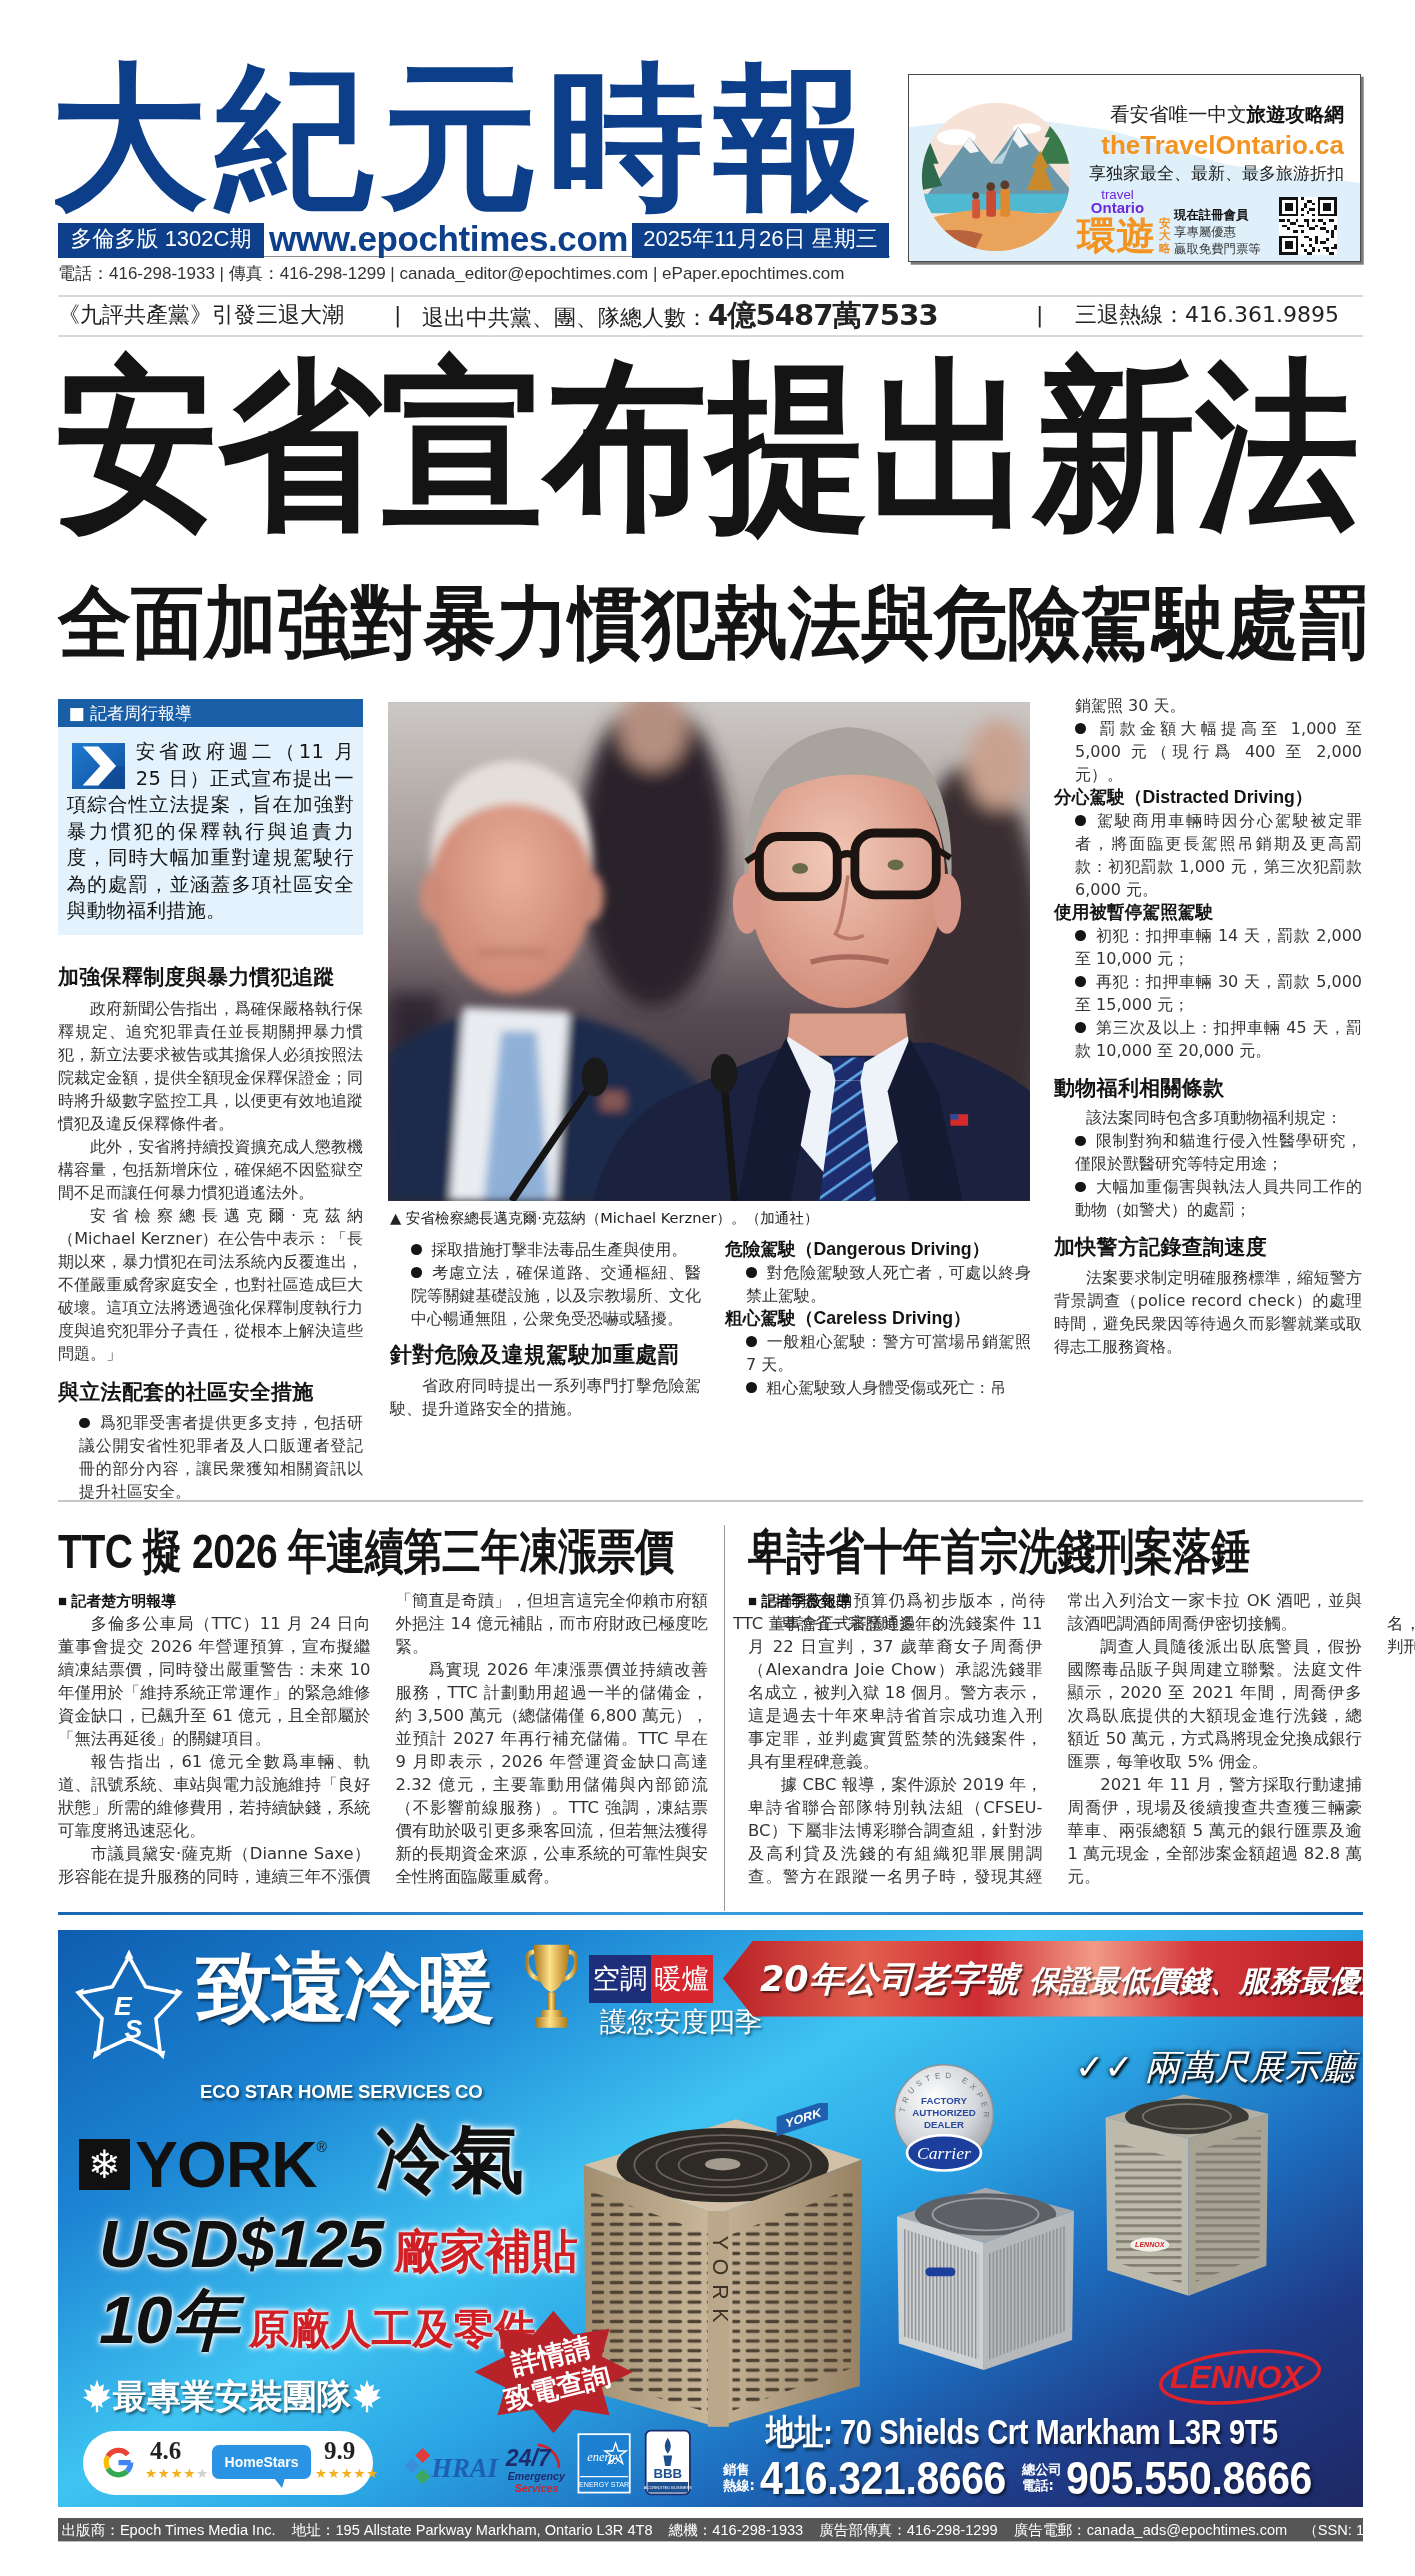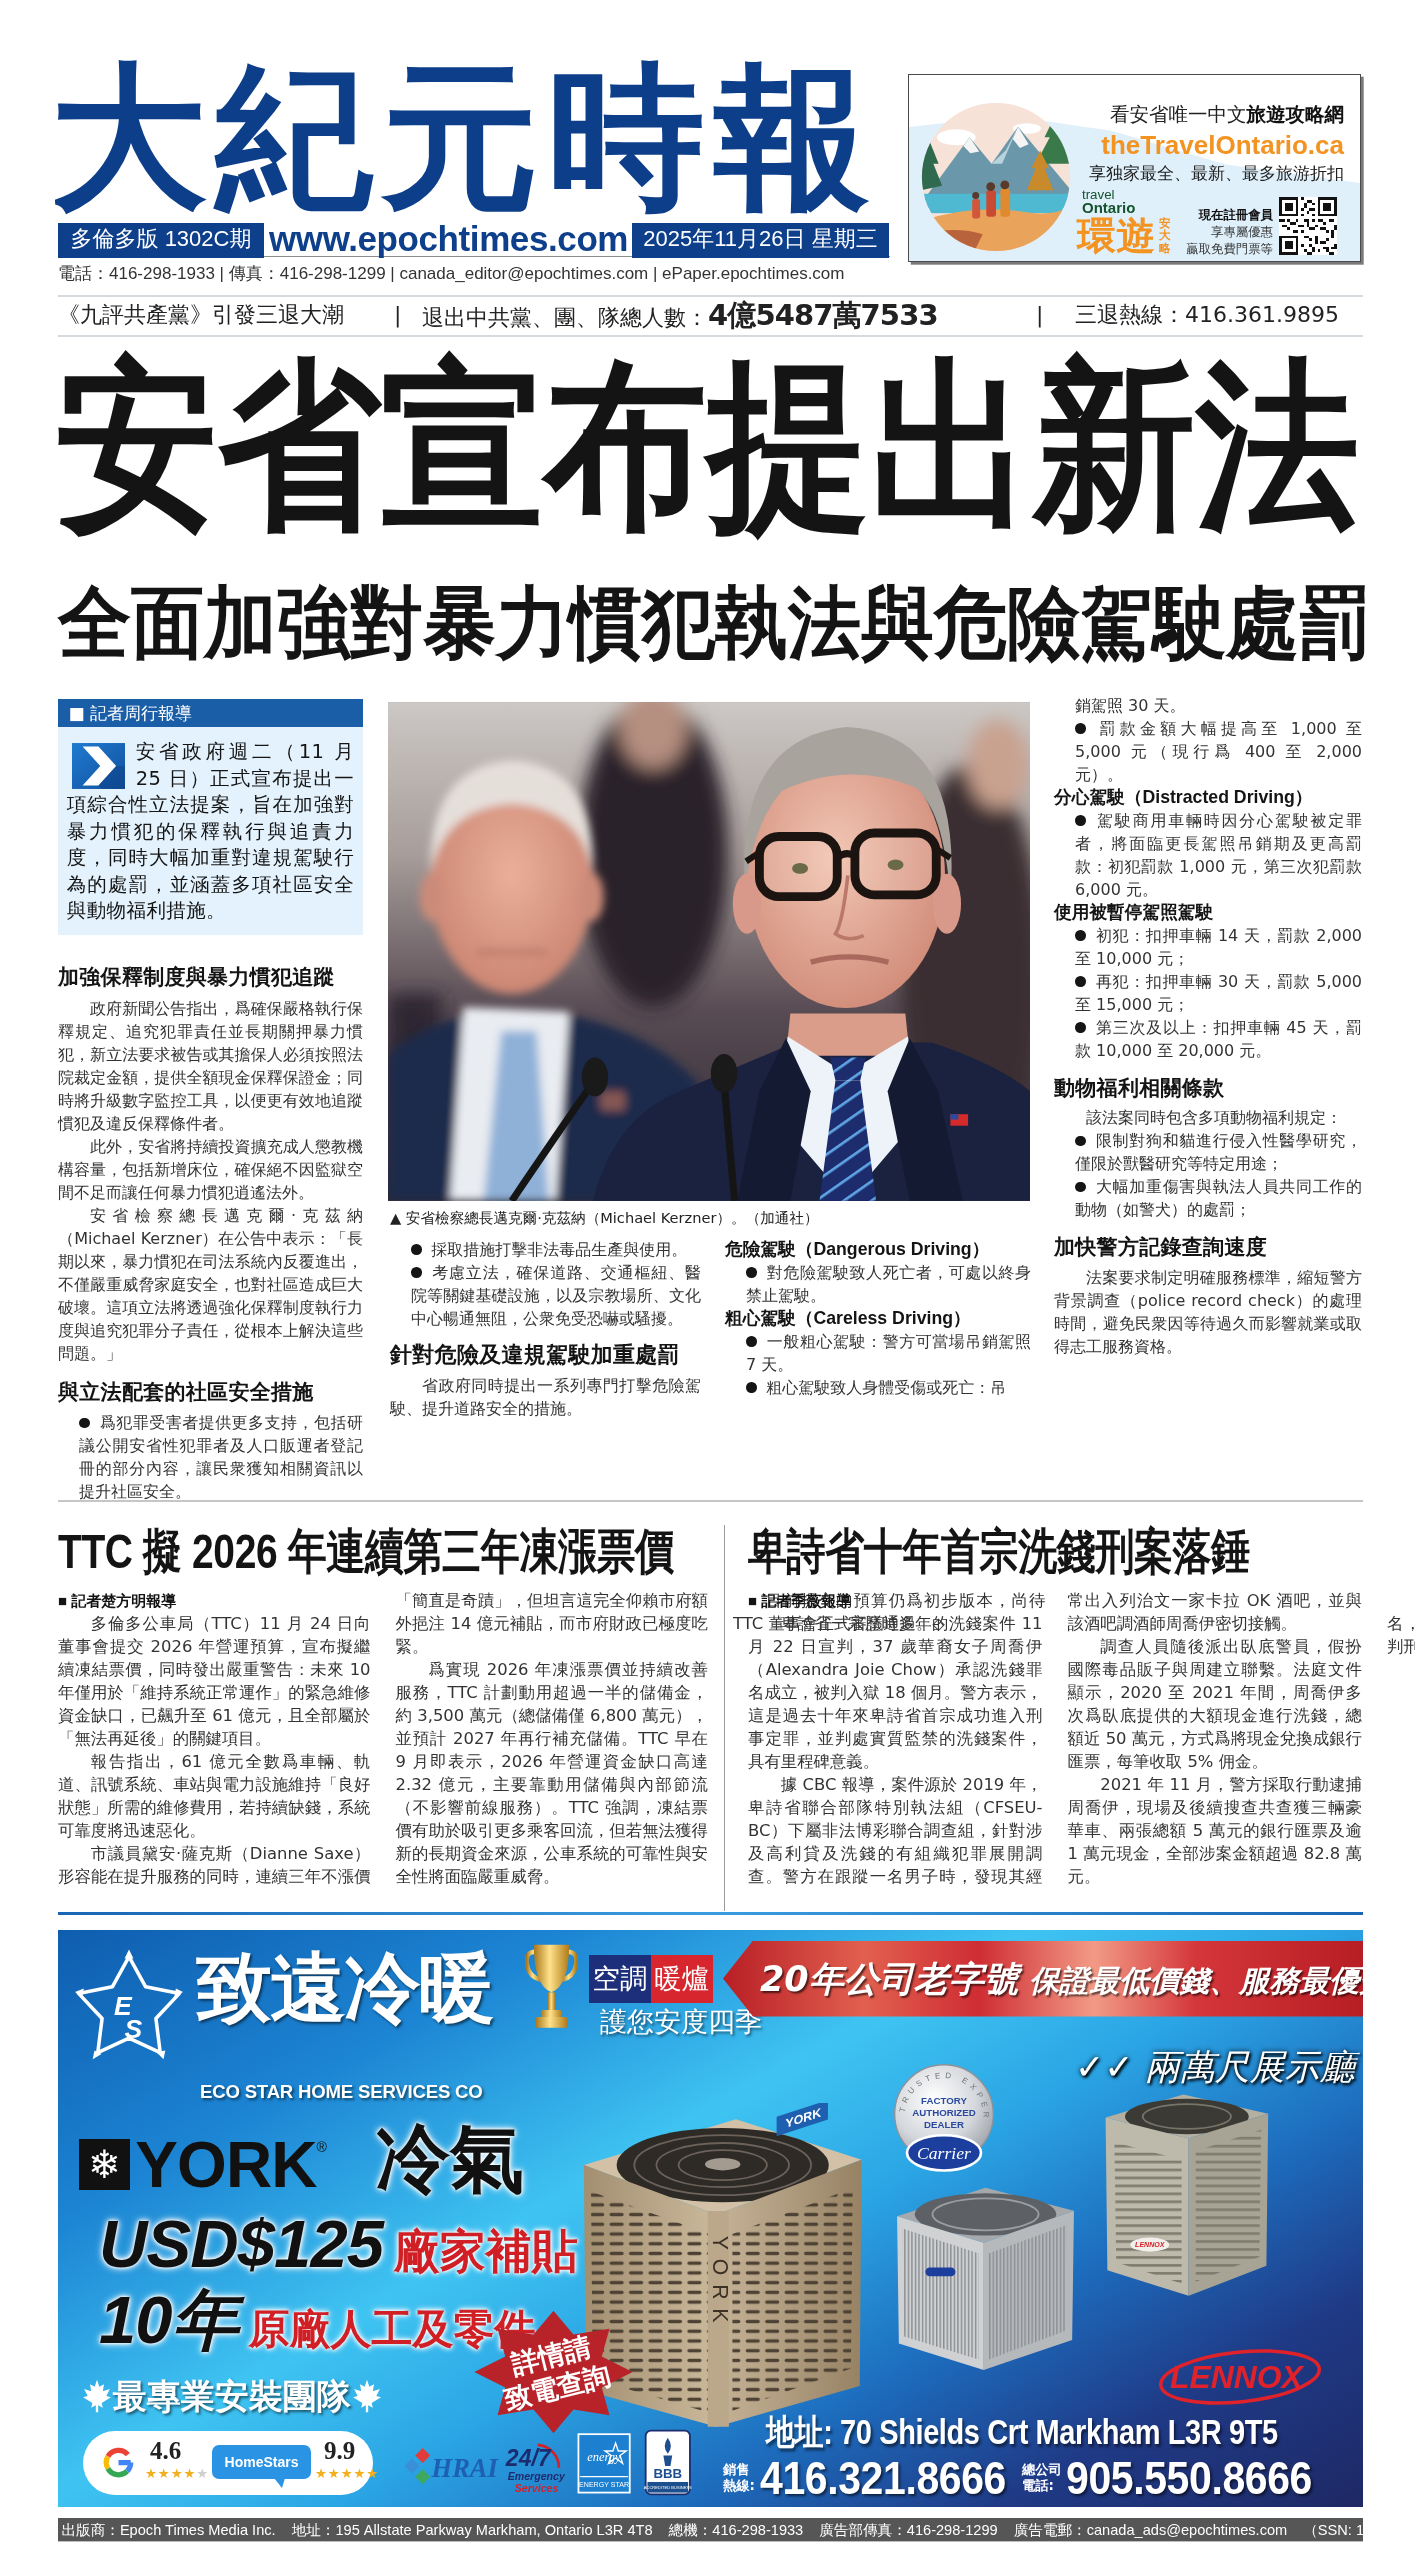--- a/index.html
+++ b/index.html
@@ -17,26 +17,26 @@
 #contact{left:58px;top:262px;width:832px;font-family:"Liberation Sans",sans-serif;font-size:17px;line-height:23px;color:#333;white-space:nowrap}
 
 
 #travel-ad{left:908px;top:74px;width:453px;height:188px;border:1.8px solid #4a4a4a;box-shadow:2.7px 2.7px 0 #7a7a7a;background:#fff;overflow:hidden}
 #travel-ad .wave{position:absolute;left:0;top:0;width:100%;height:100%;background:#dff0fb;clip-path:polygon(0 28%,22% 22%,45% 30%,70% 48%,100% 58%,100% 100%,0 100%)}
 #travel-ad .circle{position:absolute;left:12.4px;top:26.5px;width:150px;height:150px}
 #travel-ad .l1{position:absolute;left:168px;top:26.5px;width:267px;text-align:right;font-size:19.5px;line-height:26.5px;color:#222;white-space:nowrap}
 #travel-ad .l1 b{font-weight:bold;color:#111}
 #travel-ad .url{position:absolute;left:168px;top:55px;width:267px;text-align:right;font-family:"Liberation Sans",sans-serif;font-weight:bold;font-size:26px;line-height:30px;color:#f29322;white-space:nowrap}
 #travel-ad .tag{position:absolute;left:168px;top:87px;width:267px;text-align:right;font-size:17px;line-height:23px;color:#222;white-space:nowrap}
-#travel-ad .tl{position:absolute;left:173px;top:113px;width:71px;text-align:left;font-family:"Liberation Sans",sans-serif;color:#14532d;line-height:13.3px}
+#travel-ad .tl{position:absolute;left:173px;top:113px;width:71px;text-align:center;font-family:"Liberation Sans",sans-serif;color:#6d28d9;line-height:13.3px}
 #travel-ad .tl .t1{font-size:13.3px;display:block}
 #travel-ad .tl .t2{font-size:15px;font-weight:bold;display:block}
 #travel-ad .big{position:absolute;left:168px;top:140px;font-size:39px;line-height:42px;font-weight:900;color:#f29322;white-space:nowrap}
 #travel-ad .vert{position:absolute;left:250px;top:142px;width:12.4px;font-size:11.5px;line-height:12.4px;font-weight:bold;color:#f29322;word-break:break-all}
-#travel-ad .cta{position:absolute;left:265px;top:131px;width:99px;text-align:right;font-size:12.4px;line-height:17px;color:#333;white-space:nowrap}
+#travel-ad .cta{position:absolute;left:265px;top:131px;width:99px;font-size:12.4px;line-height:17px;color:#333;white-space:nowrap}
 #travel-ad .cta .c1{font-weight:bold;color:#111}
 #travel-ad .qr{position:absolute;left:370px;top:122px;width:58px;height:58px}
 
 
 #info-bar{left:58px;top:295px;width:1305px;height:42px;border-top:2.7px solid #d4dadd;border-bottom:2.7px solid #d4dadd;color:#222;white-space:nowrap}
 #info-bar .it{position:absolute;top:0;font-size:22px;line-height:36px}
 #info-bar .num{font-size:29px;font-weight:900;letter-spacing:-0.9px}
 
 
 #headline{left:55px;top:354px;font-size:163px;line-height:163px;font-weight:900;color:#141414;white-space:nowrap;transform:scaleY(1.12);transform-origin:0 0}

